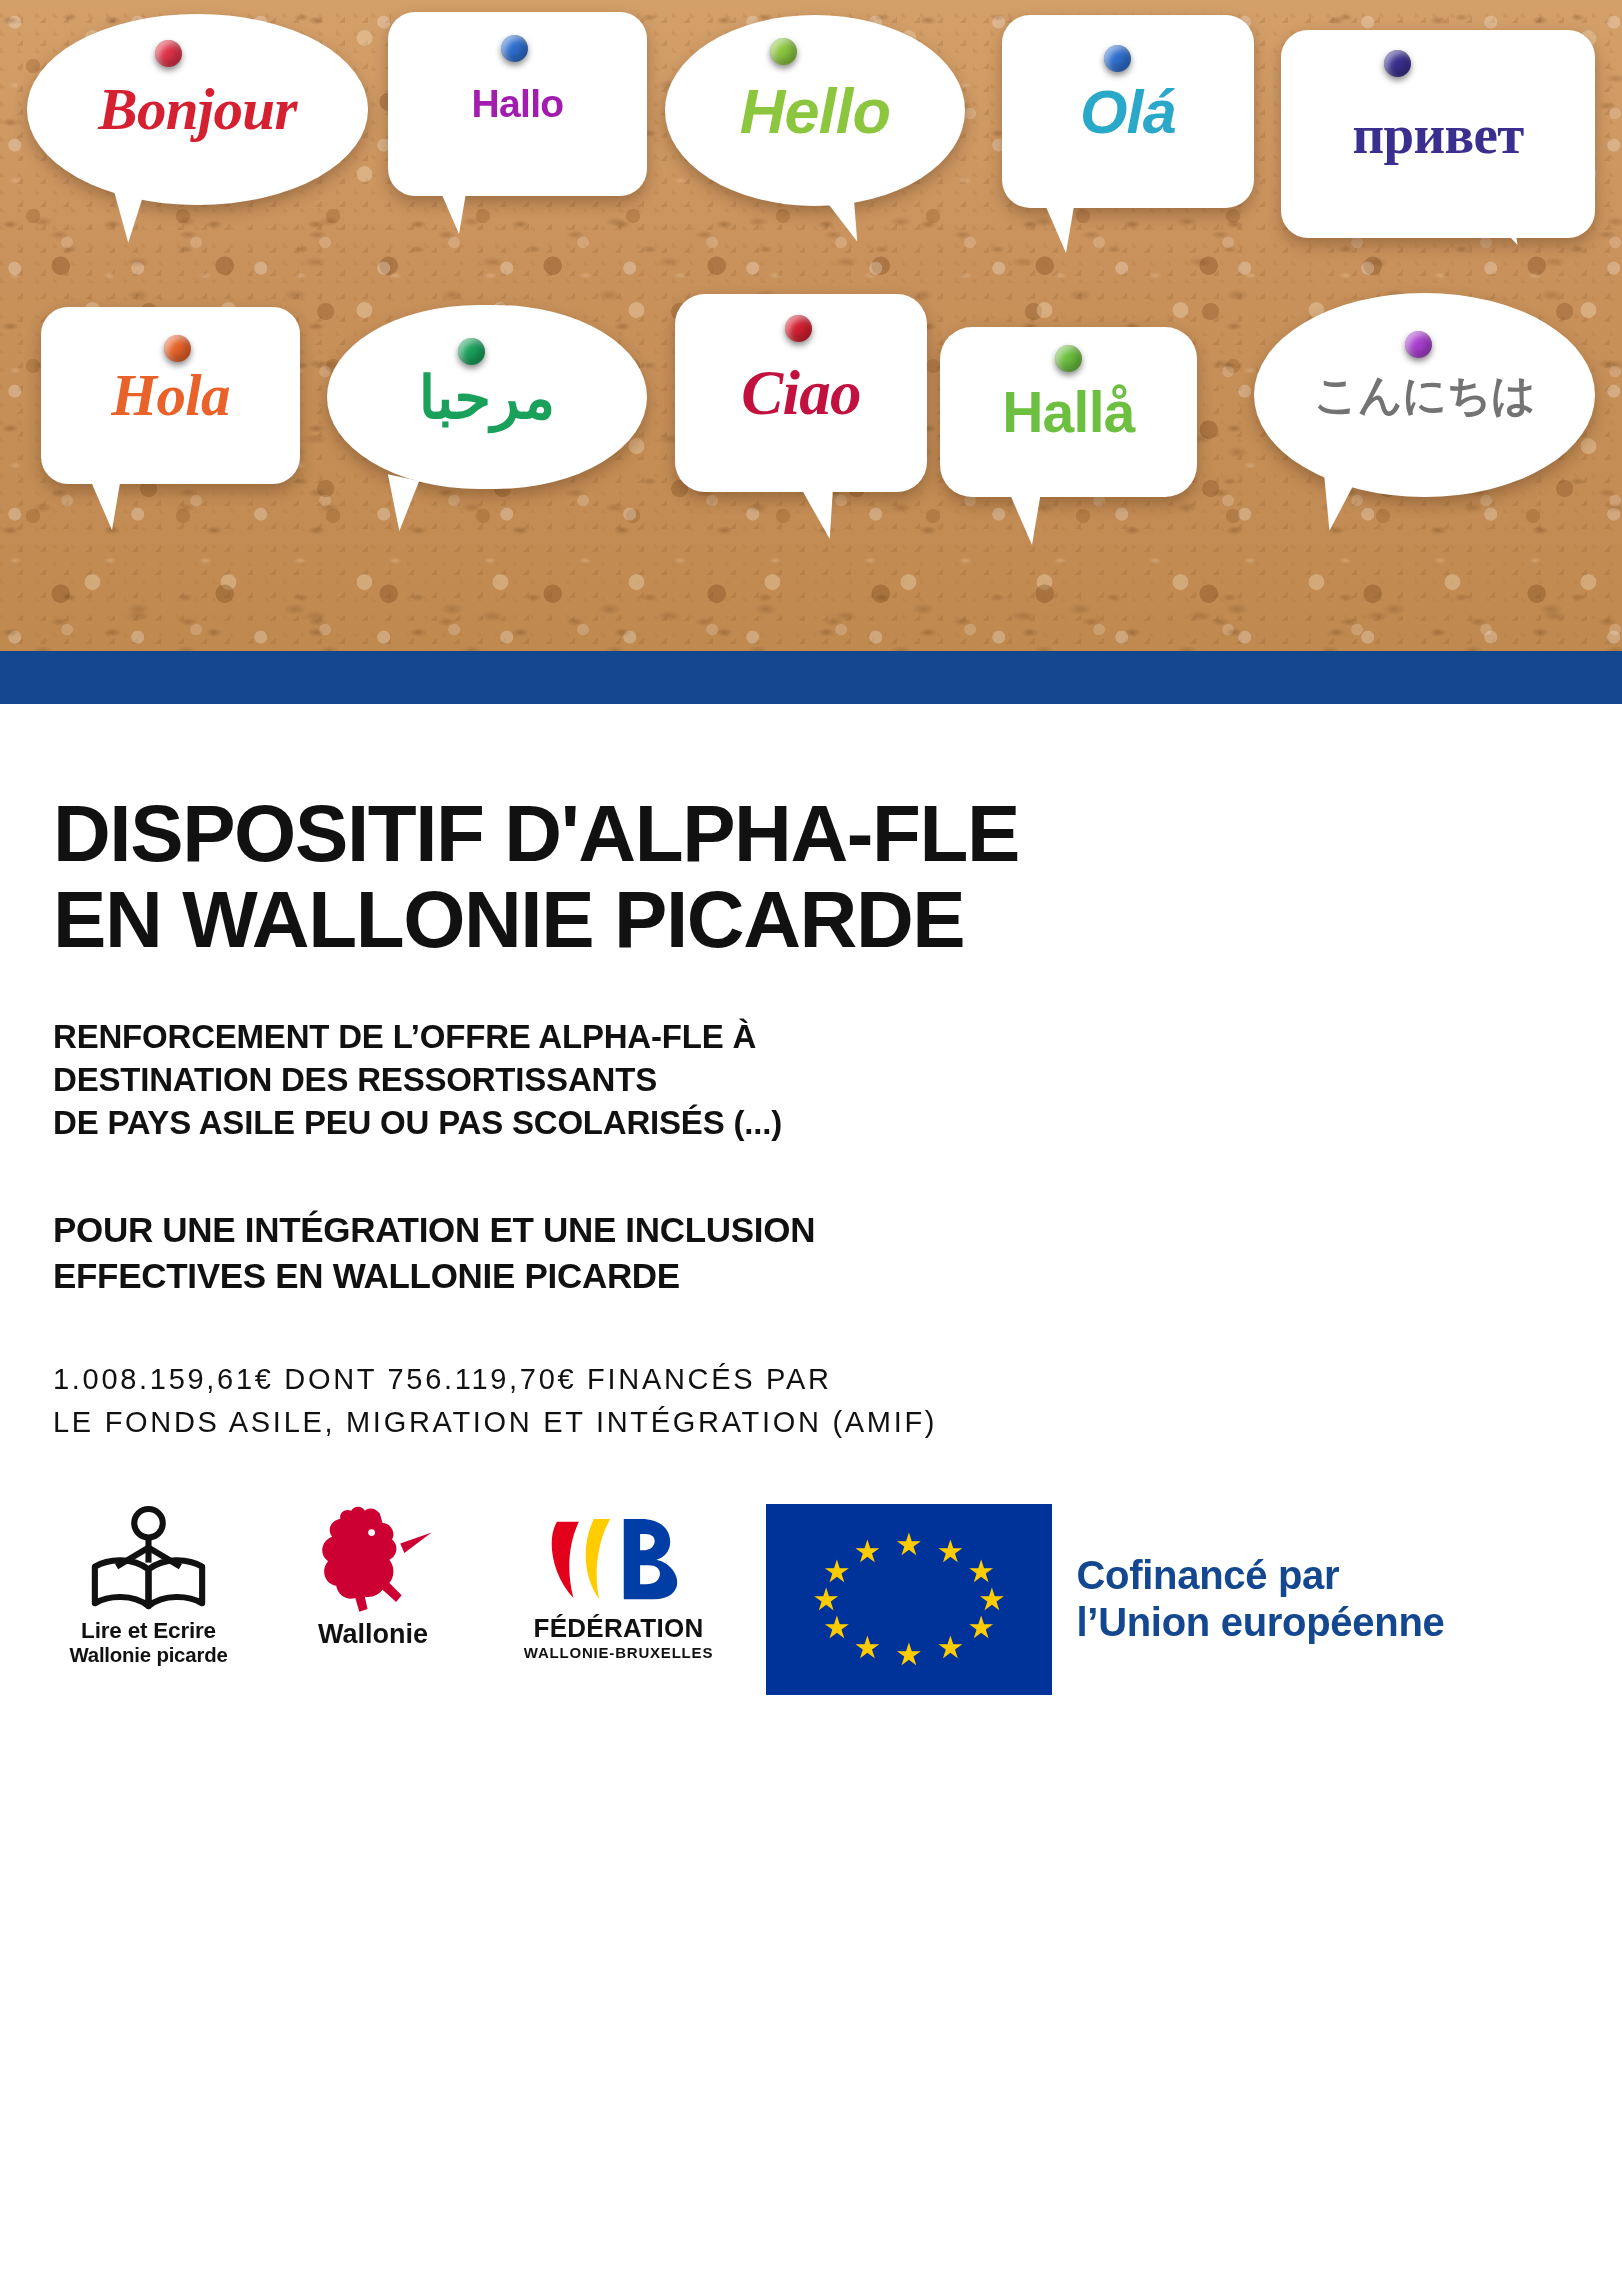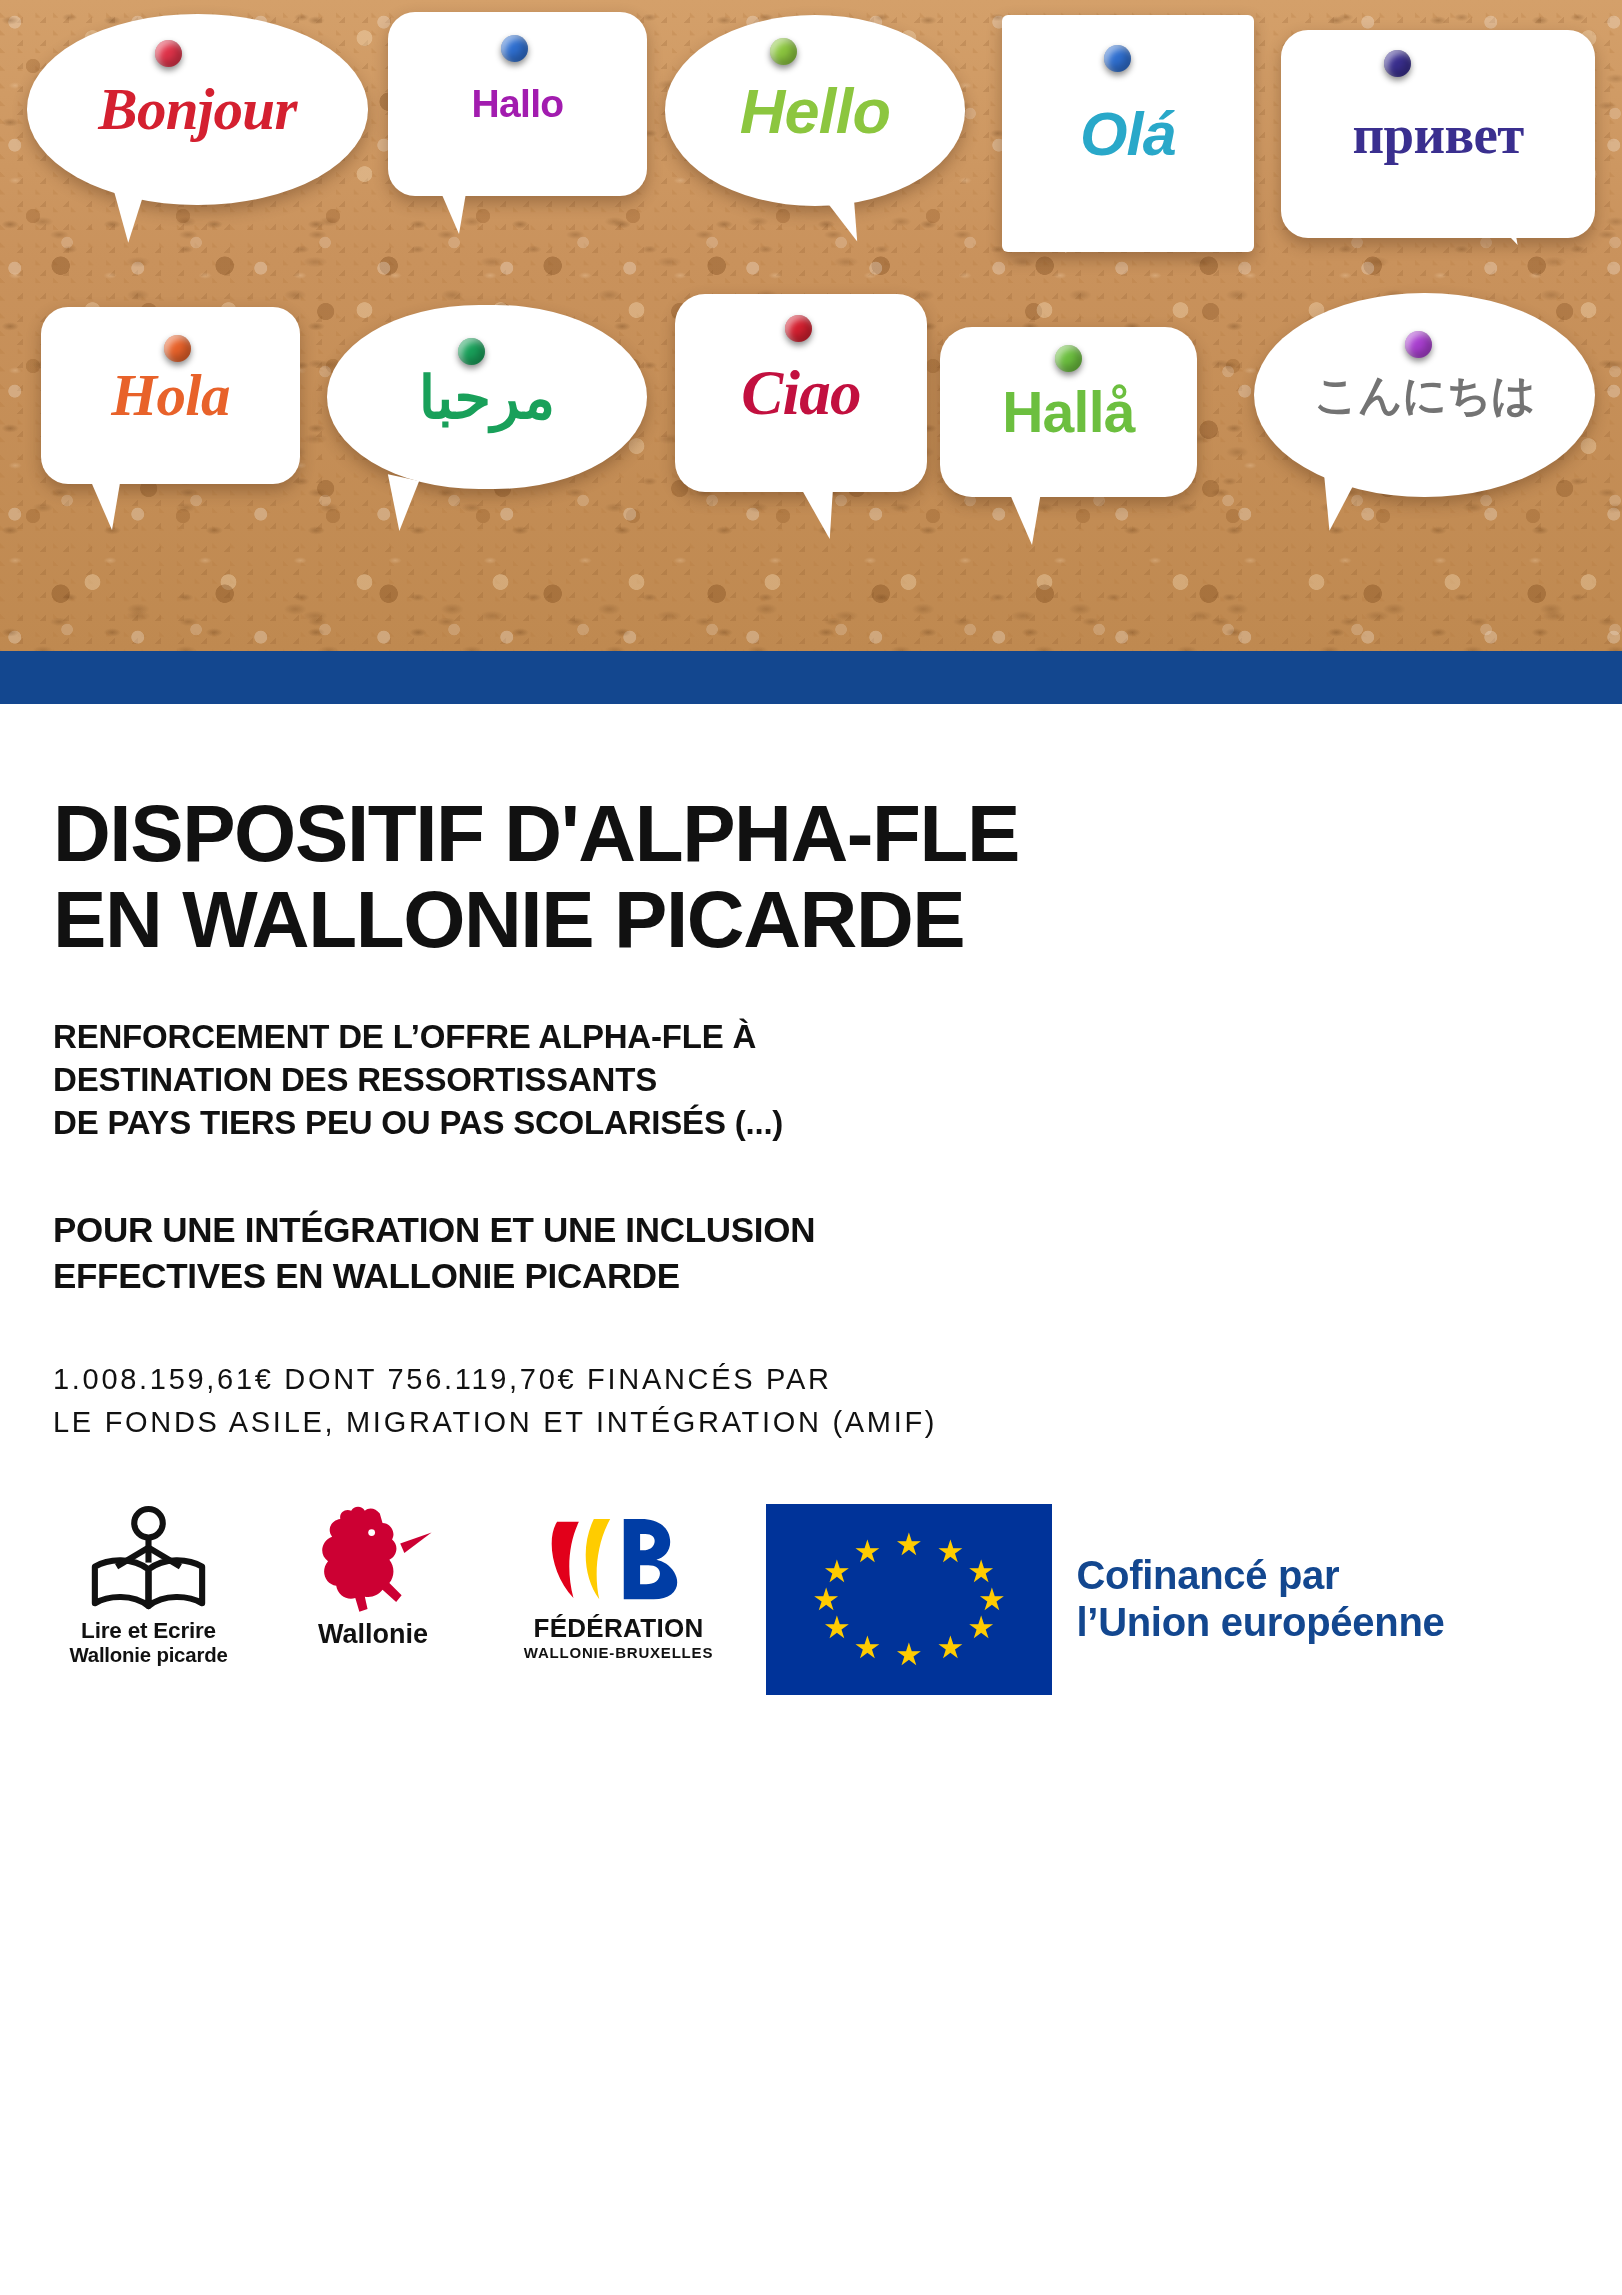--- a/index.html
+++ b/index.html
@@ -189,21 +189,21 @@
   </div>
   <div class="tail-down" style="left:436px; top:181px;"></div>
   <div class="pin" style="left:501px; top:35px; background:#2f6fd0;"></div>
 
   <div class="bubble" style="left:665px; top:15px; width:300px; height:191px; border-radius:150px/95px;">
     <span class="txt" style="color:#8cc63f; font-size:63px; font-style:italic;">Hello</span>
   </div>
   <div class="tail-down" style="left:828px; top:191px; transform:rotate(-14deg);"></div>
   <div class="pin" style="left:770px; top:38px; background:#8cc63f;"></div>
 
-  <div class="bubble" style="left:1002px; top:15px; width:252px; height:237px; border-radius:6px;">
+  <div class="bubble" style="left:1002px; top:15px; width:252px; height:193px; border-radius:28px;">
     <span class="txt" style="color:#29a8c9; font-size:61px; font-style:italic;">Olá</span>
   </div>
   <div class="tail-down" style="left:1043px; top:200px;"></div>
   <div class="pin" style="left:1104px; top:45px; background:#2f6fd0;"></div>
 
   <div class="bubble" style="left:1281px; top:30px; width:314px; height:208px; border-radius:27px;">
     <span class="txt" style="color:#3a2f8f; font-size:55px; font-family:'Liberation Serif',serif;">привет</span>
   </div>
   <div class="tail-down" style="left:1486px; top:196px; transform:rotate(-20deg);"></div>
   <div class="pin" style="left:1384px; top:50px; background:#3a2f8f;"></div>
@@ -245,21 +245,21 @@
 
   <h1 class="title">
     <span>DISPOSITIF D'ALPHA-FLE</span><br>
     <span>EN WALLONIE PICARDE</span>
   </h1>
 
 
   <div class="para">
     <span>RENFORCEMENT DE L’OFFRE ALPHA-FLE À</span><br>
     <span>DESTINATION DES RESSORTISSANTS</span><br>
-    <span>DE PAYS TIERS PEU OU PAS SCOLARISÉS (...)</span>
+    <span>DE PAYS ASILE PEU OU PAS SCOLARISÉS (...)</span>
   </div>
 
   <div class="para2">
     <span>POUR UNE INTÉGRATION ET UNE INCLUSION</span><br>
     <span>EFFECTIVES EN WALLONIE PICARDE</span>
   </div>
 
   <div class="funding">
     <span>1.008.159,61€ DONT 756.119,70€ FINANCÉS PAR</span><br>
     <span>LE FONDS ASILE, MIGRATION ET INTÉGRATION (AMIF)</span>

